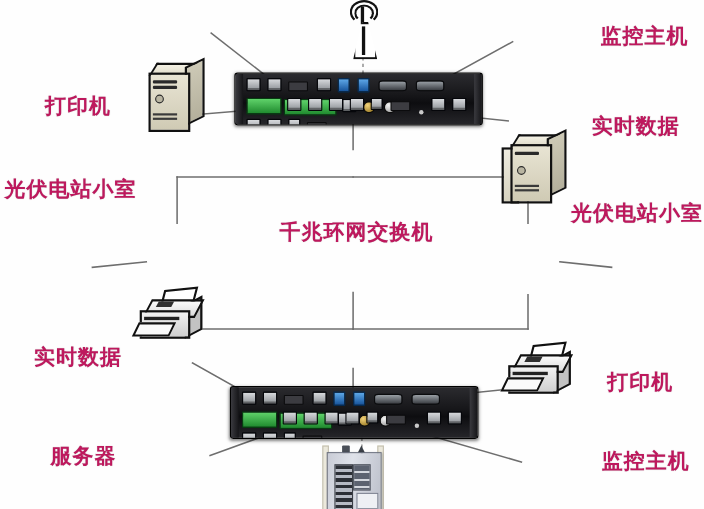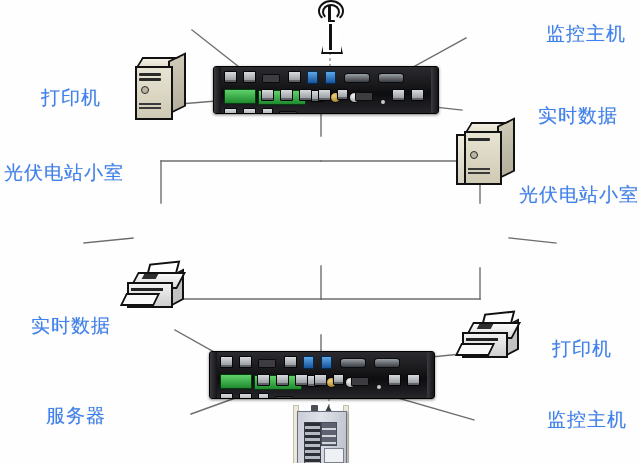--- a/index.html
+++ b/index.html
@@ -1,19 +1,19 @@
 <!DOCTYPE html>
 <html><head>
 <meta charset="utf-8">
 <style>
   html,body{margin:0;padding:0;background:#fff;}
   body{font-family:"DejaVu Sans","Liberation Sans",sans-serif;}
   #stage{position:relative;width:640px;height:463px;background:#fefefe;overflow:hidden;}
 
-  .lbl{position:absolute;color:#3b82f6;font-size:19px;font-weight:400;letter-spacing:1px;
+  .lbl{position:absolute;color:#be185d;font-size:19px;font-weight:700;letter-spacing:1px;
        white-space:nowrap;line-height:1;text-shadow:0 0 1px rgba(0,0,0,.25);}
 
   svg.wires{position:absolute;left:0;top:0;width:640px;height:463px;}
 
   .node{position:absolute;}
 
   
   .rack{width:224px;height:46px;border-radius:3px;
         background:linear-gradient(180deg,#2b2b2f 0%,#17171a 42%,#0d0d10 58%,#26262a 100%);
         border:1px solid #000;box-shadow:0 1px 3px rgba(0,0,0,.5);overflow:hidden;}
@@ -275,19 +275,20 @@
       <span class="rj"></span>
       <span class="rj sm"></span>
       <span class="slab"></span>
     </span>
   </div>
 
   <div class="lbl" style="left:546px;top:24px;">监控主机</div>
   <div class="lbl" style="left:41px;top:88px;">打印机</div>
   <div class="lbl" style="left:538px;top:106px;">实时数据</div>
   <div class="lbl" style="left:4px;top:163px;">光伏电站小室</div>
+  <div class="lbl" style="left:254px;top:202px;">千兆环网交换机</div>
   <div class="lbl" style="left:519px;top:185px;">光伏电站小室</div>
   <div class="lbl" style="left:31px;top:316px;">实时数据</div>
   <div class="lbl" style="left:552px;top:339px;">打印机</div>
   <div class="lbl" style="left:46px;top:406px;">服务器</div>
   <div class="lbl" style="left:547px;top:410px;">监控主机</div>
 
 </div>
 
 </body></html>

